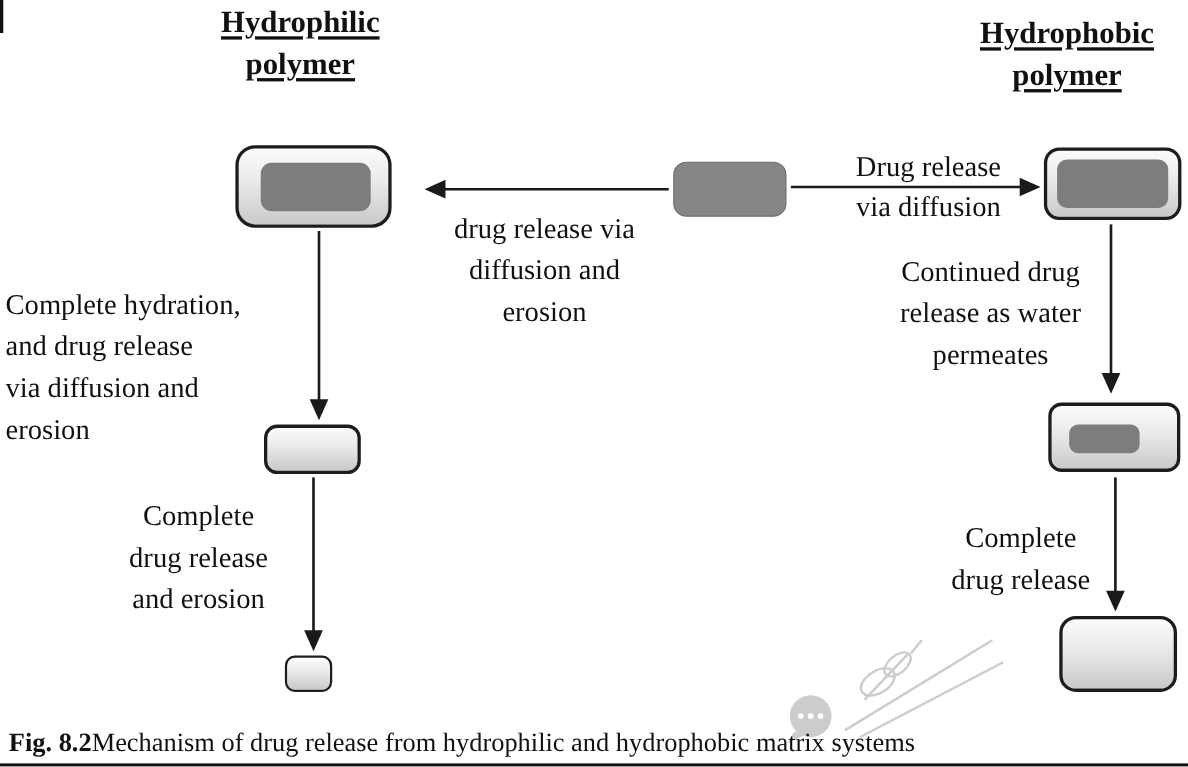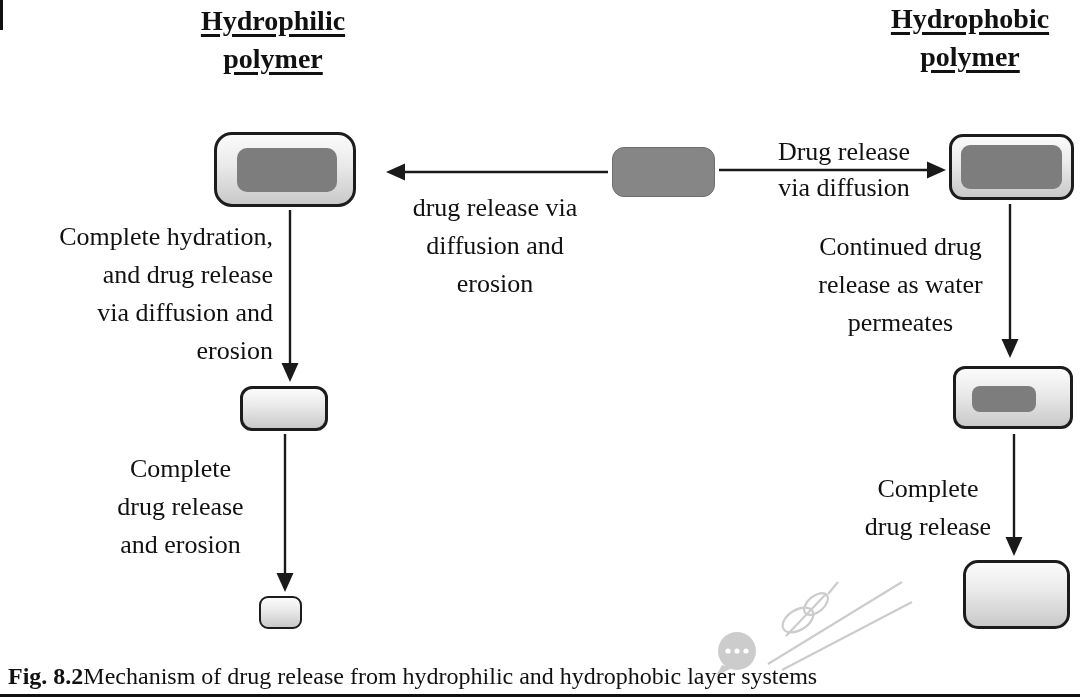--- a/index.html
+++ b/index.html
@@ -3,21 +3,21 @@
 <meta charset="utf-8">
 <style>
   * { margin:0; padding:0; box-sizing:border-box; }
   html,body { background:#ffffff; }
   .canvas {
     position:relative; width:1080px; height:697px; background:#ffffff;
     font-family:"Liberation Serif","DejaVu Serif",serif; color:#111111; overflow:hidden;padding-left:18px;
   }
   .txt { position:absolute; white-space:pre-line; font-size:26px; line-height:38px; color:#111111; }
   .center { text-align:center; }
-  .rightalign { text-align:right; }
+  .rightalign { text-align:left;margin-top:40px; }
   .heading {
     font-weight:bold; font-size:28px; line-height:38px;
     text-decoration:underline; text-decoration-thickness:2.5px; text-underline-offset:4px;
   }
   .tablet {
     position:absolute; border:3px solid #1c1c1c;
     background:linear-gradient(180deg,#fbfbfb 0%,#e9e9e9 45%,#c9c9c9 100%);
   }
   .core { position:absolute; background:#7d7d7d; }
   .solidtab { position:absolute; background:#868686; border:1px solid #6e6e6e; }
@@ -56,21 +56,21 @@
       <line x1="1010" y1="204" x2="1010" y2="342"></line>
       <polygon points="1010,358 1001.5,339 1018.5,339" stroke="none"></polygon>
 
       <line x1="1014" y1="434" x2="1014" y2="540"></line>
       <polygon points="1014,556 1005.5,537 1022.5,537" stroke="none"></polygon>
     </g>
   </svg>
 
   <div class="txt center heading" style="left:166px; top:2px; width:214px;">Hydrophilic
 polymer</div>
-  <div class="txt center heading" style="left:860px; top:0; width:220px;">Hydrophobic
+  <div class="txt center heading" style="left:860px; top:12px; width:220px;">Hydrophobic
 polymer</div>
 
   <div class="tablet" style="left:214px; top:132px; width:142px; height:75px; border-radius:18px;">
     <div class="core" style="left:20px; top:13px; width:100px; height:44px; border-radius:10px;"></div>
   </div>
 
   <div class="solidtab" style="left:612px; top:147px; width:103px; height:50px; border-radius:12px;"></div>
 
   <div class="tablet" style="left:949px; top:134px; width:125px; height:66px; border-radius:14px;">
     <div class="core" style="left:9px; top:8px; width:101px; height:44px; border-radius:9px;"></div>
@@ -122,16 +122,16 @@
       <ellipse cx="798" cy="620" rx="17" ry="10" transform="rotate(-32 798 620)"></ellipse>
       <ellipse cx="816" cy="604" rx="14" ry="8" transform="rotate(-40 816 604)"></ellipse>
       <line x1="786" y1="636" x2="826" y2="594"></line>
       <line x1="768" y1="664" x2="902" y2="582"></line>
       <line x1="782" y1="670" x2="912" y2="602"></line>
       <line x1="828" y1="594" x2="838" y2="582"></line>
     </g>
   </svg>
 
   <div class="caption">
-    <span class="figno">Fig. 8.2</span><span>Mechanism of drug release from hydrophilic and hydrophobic layer systems</span>
+    <span class="figno">Fig. 8.2</span><span>Mechanism of drug release from hydrophilic and hydrophobic matrix systems</span>
   </div>
 
 </div>
 
 </body></html>

